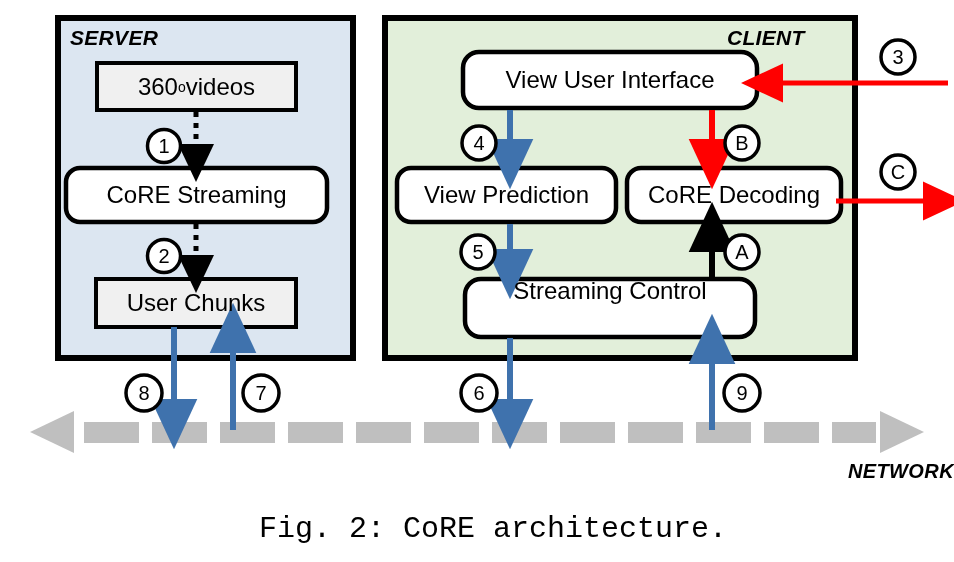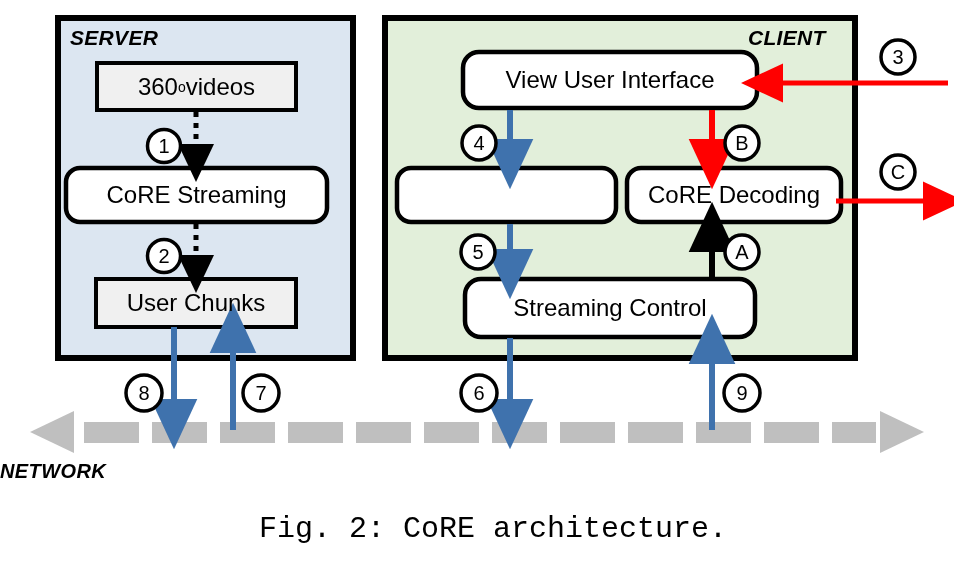--- a/index.html
+++ b/index.html
@@ -174,45 +174,46 @@
     <circle cx="479" cy="393" r="18" fill="#ffffff" stroke="#000000" stroke-width="3.5"></circle>
     <circle cx="261" cy="393" r="18" fill="#ffffff" stroke="#000000" stroke-width="3.5"></circle>
     <circle cx="144" cy="393" r="18" fill="#ffffff" stroke="#000000" stroke-width="3.5"></circle>
     <circle cx="742" cy="393" r="18" fill="#ffffff" stroke="#000000" stroke-width="3.5"></circle>
     <circle cx="742" cy="252" r="17" fill="#ffffff" stroke="#000000" stroke-width="3.5"></circle>
     <circle cx="742" cy="143" r="17" fill="#ffffff" stroke="#000000" stroke-width="3.5"></circle>
     <circle cx="898" cy="172" r="17" fill="#ffffff" stroke="#000000" stroke-width="3.5"></circle>
   </svg>
 
   <div class="panel-label" style="left:70px; top:26px;">SERVER</div>
-  <div class="panel-label" style="left:748px; top:26px;">CLIENT</div>
+  <div class="panel-label" style="left:727px; top:26px;">CLIENT</div>
 
   <div class="node-label" style="left:97px; top:63px; width:199px; height:47px;text-align:right;">
     <span>360</span>
       <sup>o</sup>
       <span> videos</span>
   </div>
 
   <div class="node-label" style="left:66px; top:168px; width:261px; height:54px;">CoRE Streaming</div>
   <div class="node-label" style="left:96px; top:279px; width:200px; height:48px;">User Chunks</div>
 
   <div class="node-label" style="left:463px; top:52px; width:294px; height:56px;">View User Interface</div>
+  <div class="node-label" style="left:397px; top:168px; width:219px; height:54px;">View Prediction</div>
   <div class="node-label" style="left:627px; top:168px; width:214px; height:54px;text-align:center;">CoRE Decoding</div>
-  <div class="node-label" style="left:465px; top:279px; width:290px; height:58px;">Streaming Control</div>
+  <div class="node-label" style="left:465px; top:262px; width:290px; height:58px;">Streaming Control</div>
 
   <div class="marker-label" style="left:147px; top:129px;">1</div>
   <div class="marker-label" style="left:147px; top:239px;">2</div>
   <div class="marker-label" style="left:881px; top:40px;">3</div>
   <div class="marker-label" style="left:462px; top:126px;">4</div>
   <div class="marker-label" style="left:461px; top:235px;">5</div>
   <div class="marker-label" style="left:462px; top:376px;">6</div>
   <div class="marker-label" style="left:244px; top:376px;">7</div>
   <div class="marker-label" style="left:127px; top:376px;">8</div>
   <div class="marker-label" style="left:725px; top:376px;">9</div>
   <div class="marker-label" style="left:725px; top:235px;">A</div>
   <div class="marker-label" style="left:725px; top:126px;">B</div>
   <div class="marker-label" style="left:881px; top:155px;">C</div>
 
-  <div class="network-label" style="left:0; top:460px; width:954px; text-align:left;">NETWORK</div>
+  <div class="network-label" style="left:0; top:460px; width:954px; text-align:right;">NETWORK</div>
 
   <div class="caption" style="left:16px; top:512px;font-family:Liberation Mono, monospace;">Fig. 2: CoRE architecture.</div>
 
 </div>
 
 </body></html>

